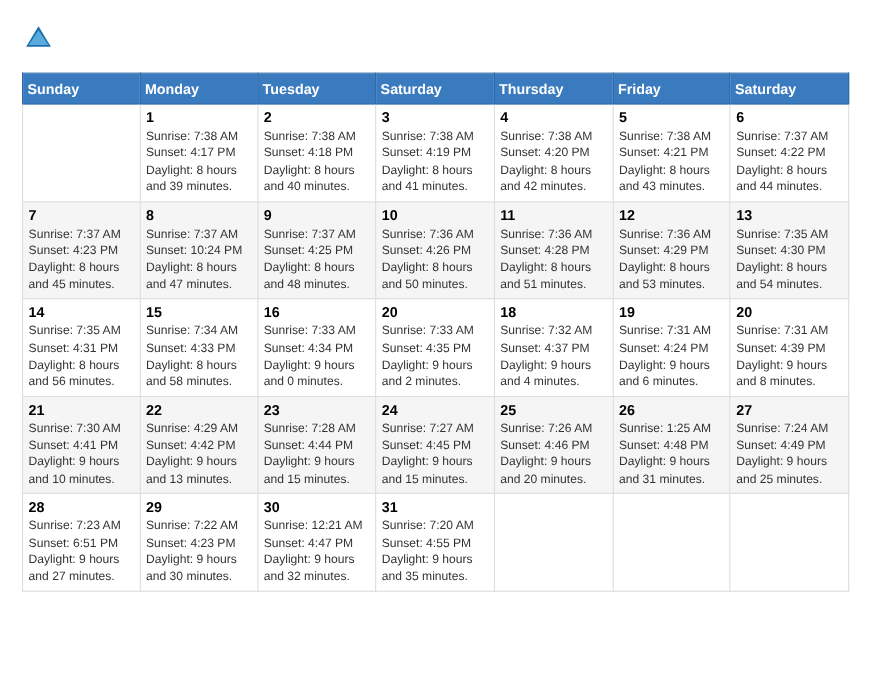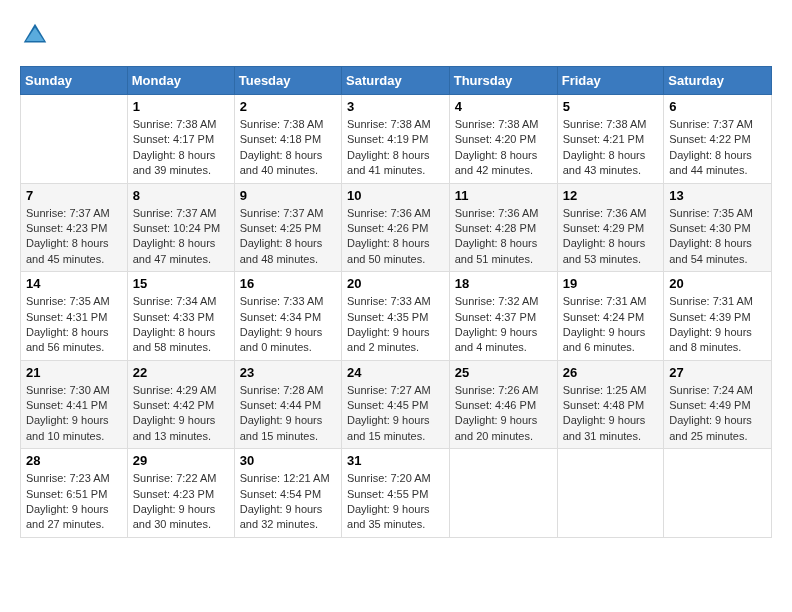--- a/index.html
+++ b/index.html
@@ -247,21 +247,21 @@
         <td>
           <span class="day-num">28</span>
           <div class="day-info"><span>Sunrise: 7:23 AM</span><br><span>Sunset: 6:51 PM</span><br><span>Daylight: 9 hours</span><br><span>and 27 minutes.</span></div>
         </td>
         <td>
           <span class="day-num">29</span>
           <div class="day-info"><span>Sunrise: 7:22 AM</span><br><span>Sunset: 4:23 PM</span><br><span>Daylight: 9 hours</span><br><span>and 30 minutes.</span></div>
         </td>
         <td>
           <span class="day-num">30</span>
-          <div class="day-info"><span>Sunrise: 12:21 AM</span><br><span>Sunset: 4:54 PM</span><br><span>Daylight: 9 hours</span><br><span>and 32 minutes.</span></div>
+          <div class="day-info"><span>Sunrise: 12:21 AM</span><br><span>Sunset: 4:47 PM</span><br><span>Daylight: 9 hours</span><br><span>and 32 minutes.</span></div>
         </td>
         <td>
           <span class="day-num">31</span>
           <div class="day-info"><span>Sunrise: 7:20 AM</span><br><span>Sunset: 4:55 PM</span><br><span>Daylight: 9 hours</span><br><span>and 35 minutes.</span></div>
         </td>
         <td></td>
         <td></td>
         <td></td>
       </tr>
     </tbody>

